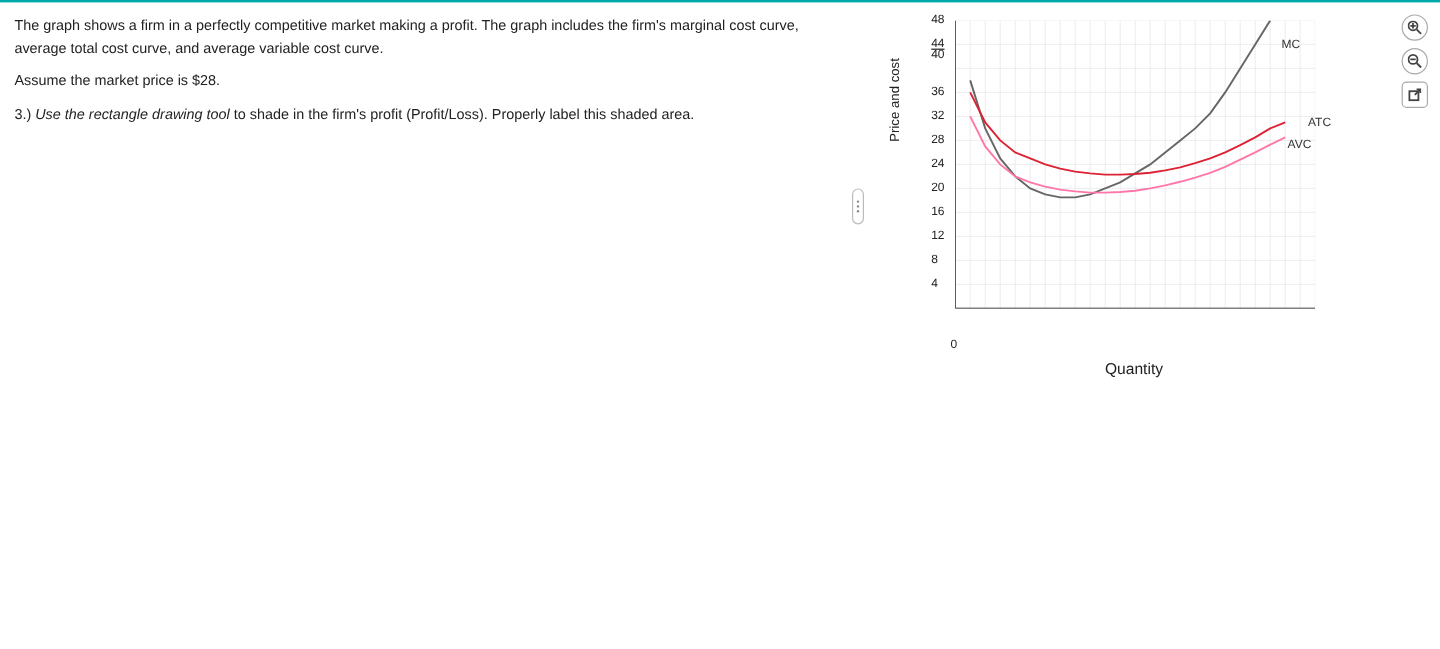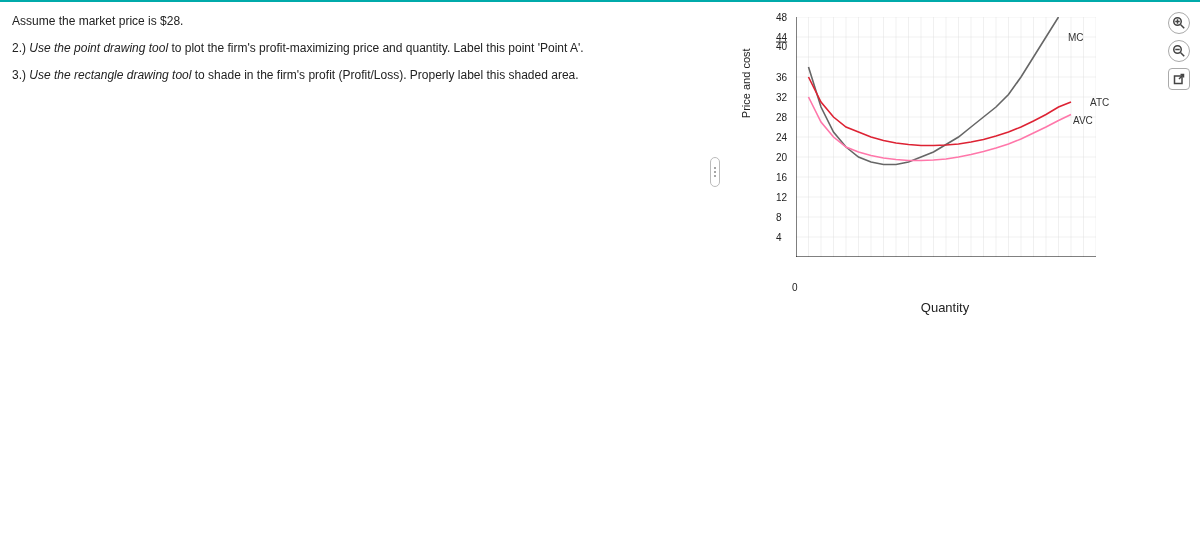--- a/index.html
+++ b/index.html
@@ -127,24 +127,22 @@
       position: absolute;
       font-size: 10px;
       color: #333;
     }
   </style>
 </head>
 <body>
 
 <div class="container">
   <div class="left-panel">
+    <p>The graph shows a firm in a perfectly competitive market making a profit.  The graph includes the firm's marginal cost curve, average total cost curve, and average variable cost curve.</p>
     <p>Assume the market price is $28.</p>
-    <p>
-      <span>2.) </span><span class="italic">Use the point drawing tool</span><span> to plot the firm's profit-maximizing price and quantity. Label this point 'Point A'.</span>
-    </p>
     <p>
       <span>3.) </span><span class="italic">Use the rectangle drawing tool</span><span> to shade in the firm's profit (Profit/Loss). Properly label this shaded area.</span>
     </p>
   </div>
 
   <div class="divider-wrap">
     <div class="divider-handle">
       <div class="dot"></div>
         <div class="dot"></div>
         <div class="dot"></div>

